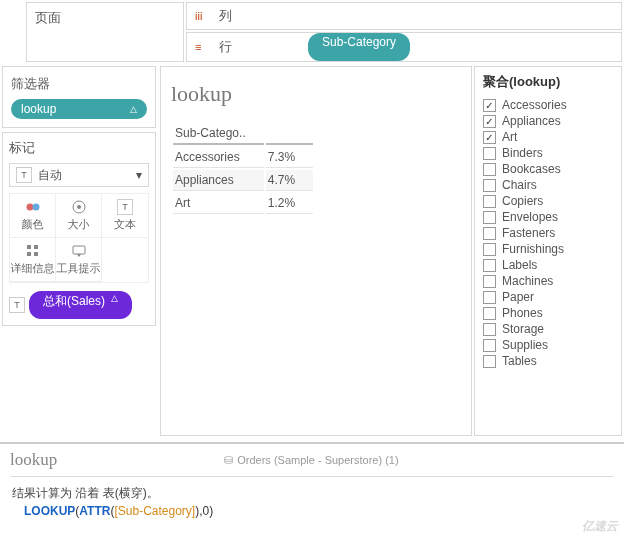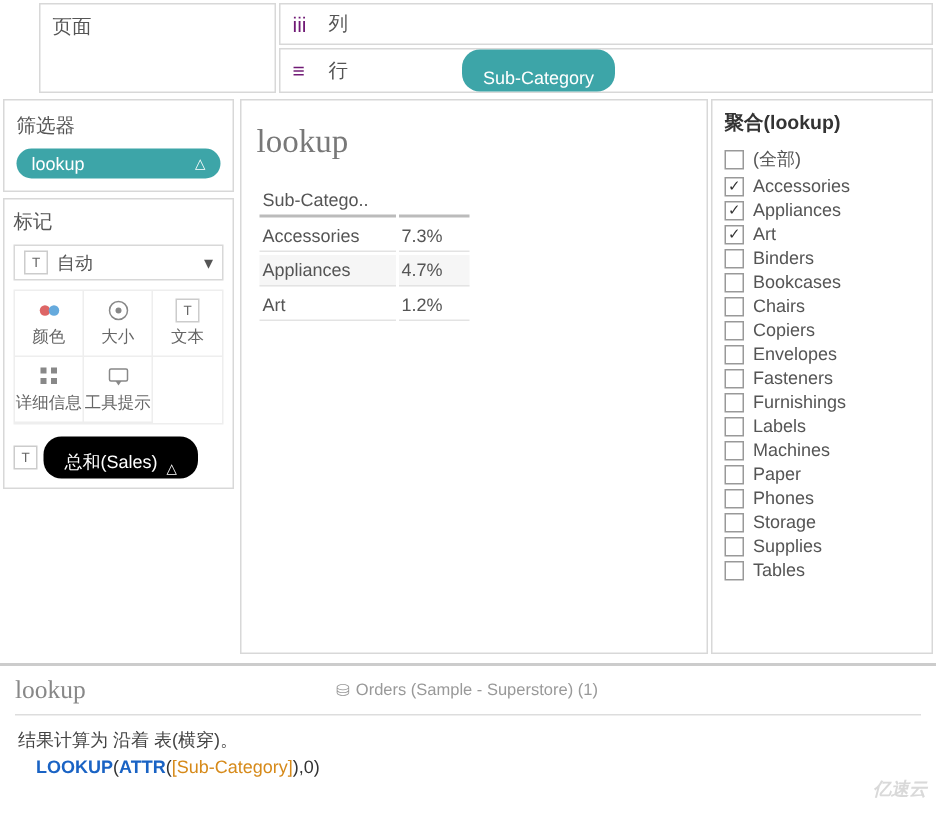--- a/index.html
+++ b/index.html
@@ -2,25 +2,25 @@
 <html><head>
 <meta charset="utf-8">
 <style>
 * { box-sizing: border-box; margin: 0; padding: 0; font-family: "Microsoft YaHei", Arial, sans-serif; }
 body { width: 624px; height: 555px; background: #fff; font-size: 12px; color: #333; position: relative; }
 .top-row { display: flex; height: 64px; margin-left: 24px; }
 .pages-card { width: 158px; border: 1px solid #d8d8d8; margin: 2px; padding: 6px 8px; }
 .shelves { flex: 1; display: flex; flex-direction: column; margin: 2px 2px 2px 0; }
 .shelf { border: 1px solid #d8d8d8; height: 30px; display: flex; align-items: center; padding: 0 8px; gap: 8px; }
 .shelf + .shelf { margin-top: 2px; }
-.shelf-icon { font-size: 14px; color: #701a75; width: 16px; }
+.shelf-icon { font-size: 11px; color: #c2410c; width: 16px; }
 .shelf-label { color: #555; font-size: 13px; }
-.pill { border-radius: 12px; padding: 2px 14px; font-size: 12px; color: #fff; display: inline-flex; align-items: flex-end; gap: 6px; height: 28px; }
+.pill { border-radius: 12px; padding: 2px 14px; font-size: 12px; color: #fff; display: inline-flex; align-items: flex-start; gap: 6px; height: 28px; }
 .pill-teal { background: #3da5a8; }
-.pill-green { background: #000000; }
+.pill-green { background: #6d28d9; }
 .mid-row { display: flex; }
 .left-col { width: 158px; display: flex; flex-direction: column; gap: 4px; padding: 2px; }
 .card { border: 1px solid #d8d8d8; padding: 8px; }
 .card-title { font-size: 13px; color: #555; margin-bottom: 6px; }
 .filter-pill { background: #3da5a8; color: #fff; border-radius: 12px; padding: 3px 10px; display: flex; justify-content: space-between; align-items: center; font-size: 12px; }
 .marks-card { border: 1px solid #d8d8d8; padding: 6px; }
 .marks-select { border: 1px solid #d8d8d8; height: 24px; display: flex; align-items: center; padding: 0 6px; gap: 6px; margin: 4px 0 6px; font-size: 12px; color: #555; justify-content: space-between; }
 .marks-grid { display: grid; grid-template-columns: repeat(3,1fr); gap: 0; border: 1px solid #eee; }
 .marks-cell { display: flex; flex-direction: column; align-items: center; justify-content: center; height: 44px; font-size: 11px; color: #666; border-right: 1px solid #eee; border-bottom: 1px solid #eee; }
 .marks-cell:nth-child(3n){ border-right:none; }
@@ -160,24 +160,20 @@
           <tr>
             <td>Art</td>
             <td style="text-align:left">1.2%</td>
           </tr>
         </tbody>
     </table>
   </div>
 
   <div class="right-col">
     <div class="right-title">聚合(lookup)</div>
-    <div class="chk-row">
-      <span class="chk"></span>
-      <span>(全部)</span>
-    </div>
     <div id="agg-list">
         <div class="chk-row">
           <span class="chk checked"></span>
           <span>Accessories</span>
         </div>
         <div class="chk-row">
           <span class="chk checked"></span>
           <span>Appliances</span>
         </div>
         <div class="chk-row">

